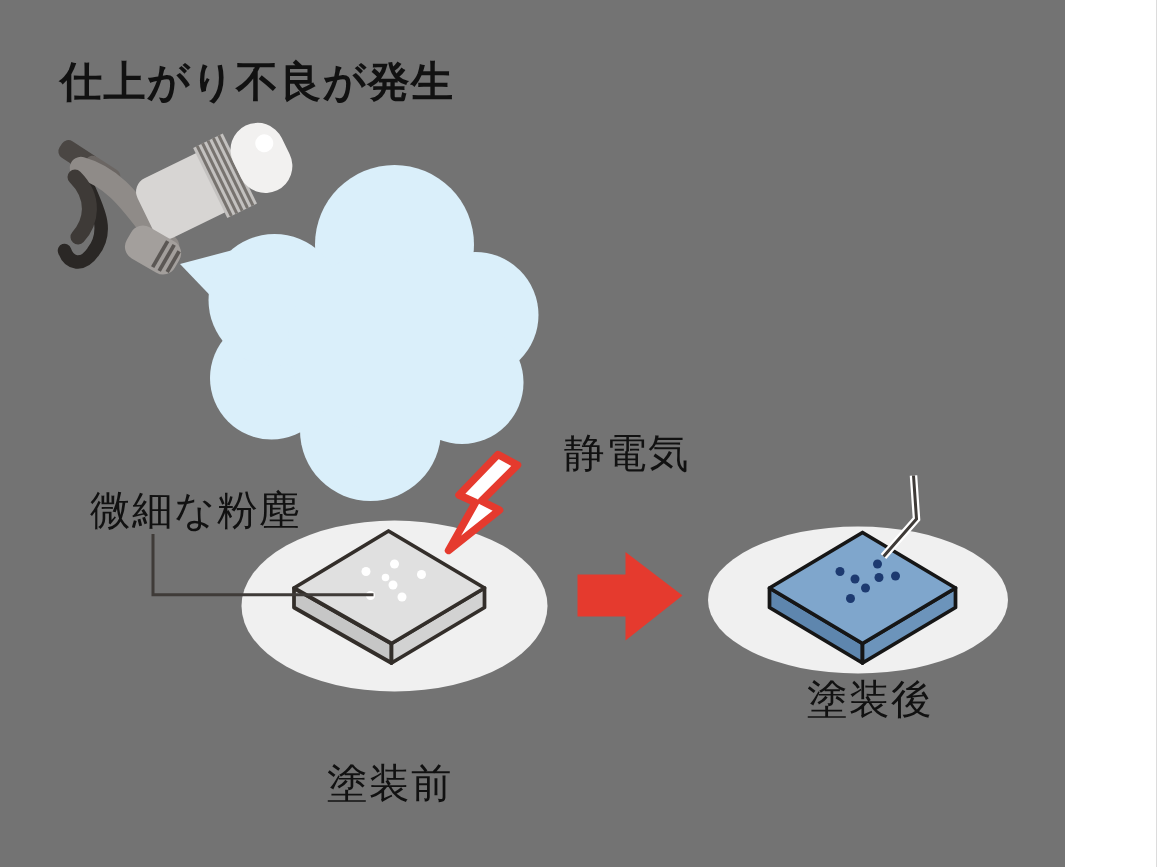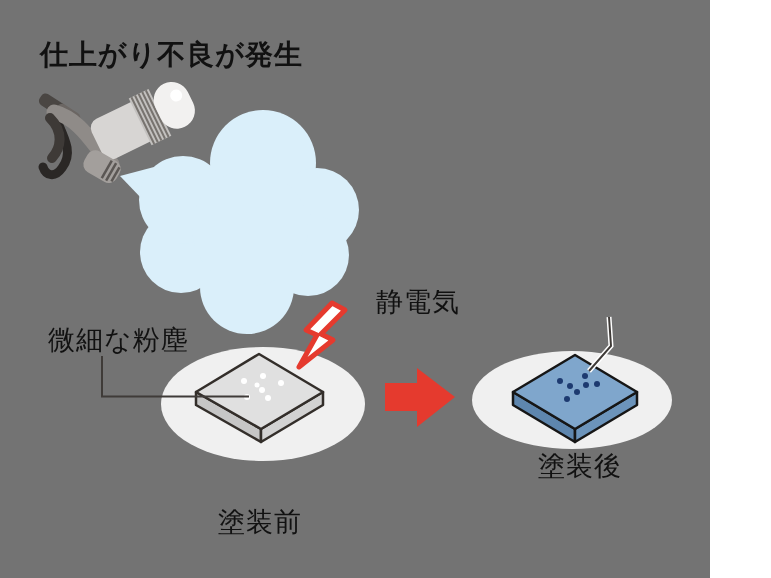--- a/index.html
+++ b/index.html
@@ -111,21 +111,21 @@
     <polygon points="385,383 417,383 417,368 455,397 417,427 417,411 385,411" fill="var(--red)"></polygon>
 
     <polyline points="102,356 102,396.5 249,396.5" fill="none" stroke="var(--line)" stroke-width="2"></polyline>
 
     <polyline points="609,317 611,346 589,371" fill="none" stroke="#FFFFFF" stroke-width="5"></polyline>
     <polyline points="609,317 611,346 589,371" fill="none" stroke="var(--line)" stroke-width="2"></polyline>
   </svg>
 
   <div class="label title" style="left:40px;top:36px;">仕上がり不良が発生</div>
 
-  <div class="label lbl27" style="left:48px;top:322px;">微細な粉塵</div>
+  <div class="label lbl27" style="left:60px;top:322px;">微細な粉塵</div>
 
   <div class="label lbl27" style="left:344px;top:284px;margin-left:32px;">静電気</div>
 
 
 
   <div class="label lbl27 centered" style="left:260px;top:472px;margin-top:32px;">塗装前</div>
 
   <div class="label lbl27 centered" style="left:580px;top:448px;">塗装後</div>
 </div>
 

